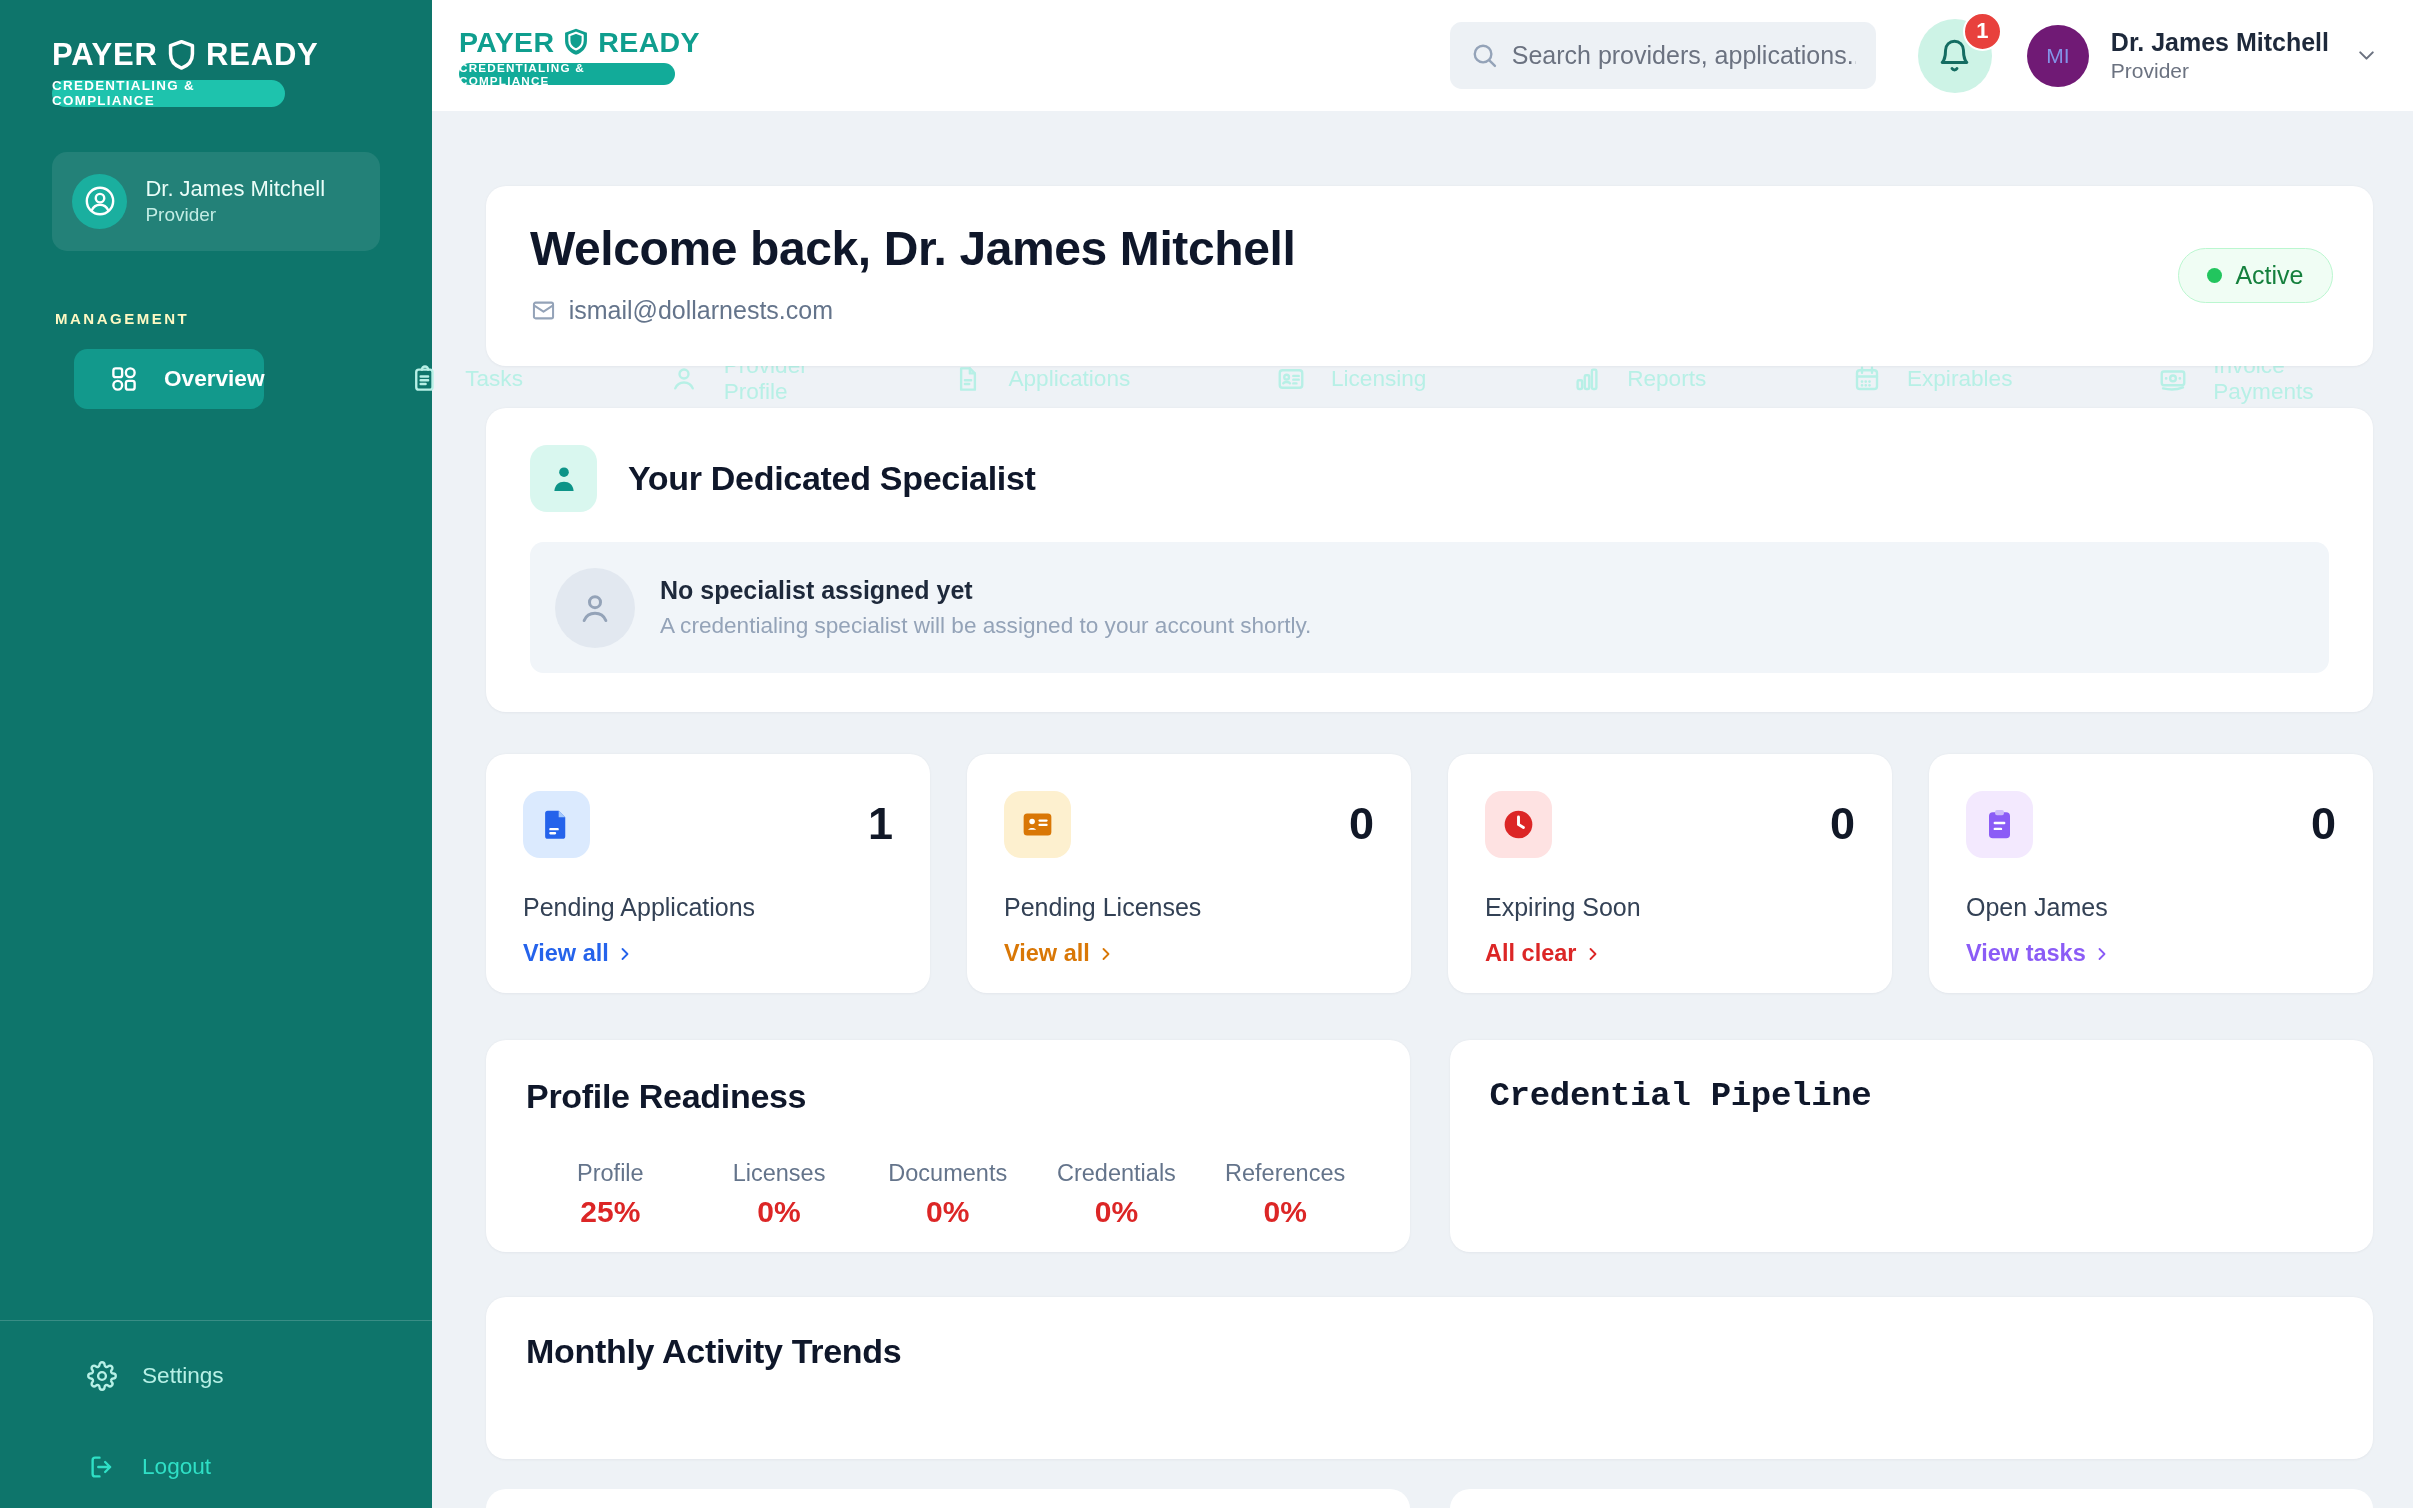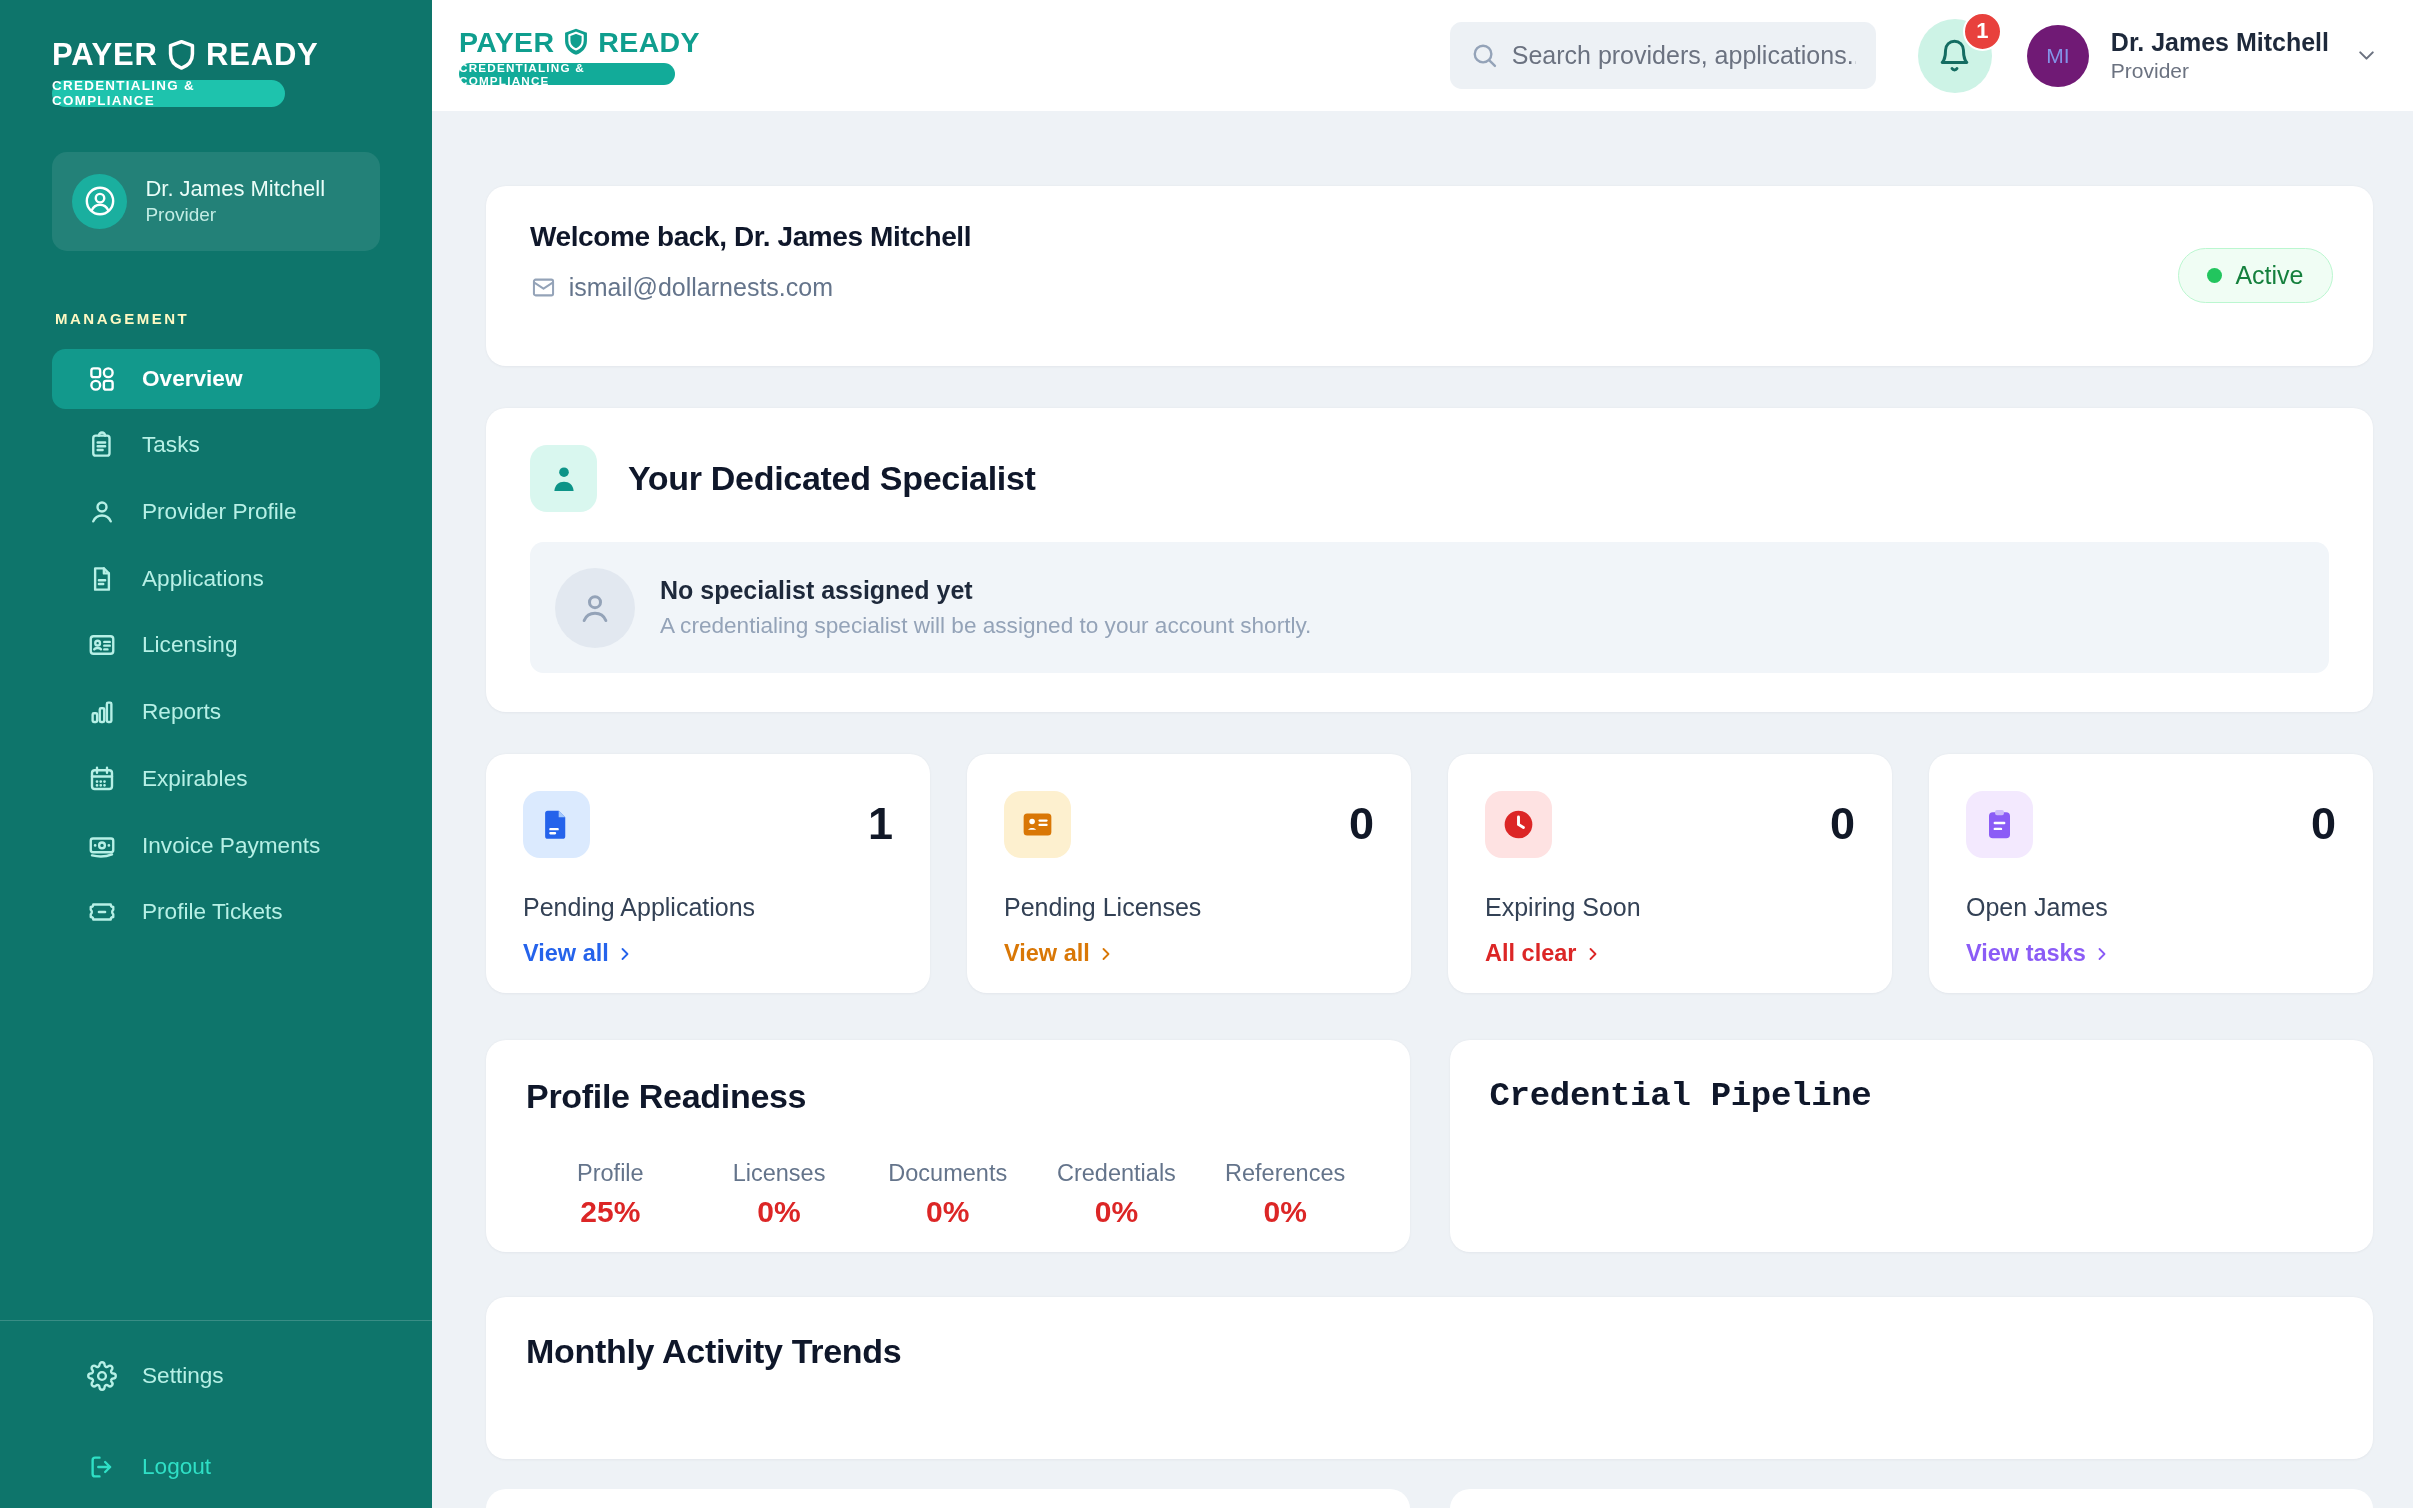--- a/index.html
+++ b/index.html
@@ -35,21 +35,21 @@
     display:flex; align-items:center; justify-content:center; flex-shrink:0;
   }
   .user-card .uavatar svg { width:34px; height:34px; }
   .u-name { color:#eafdf8; font-size:22px; font-weight:500; line-height:1.3; }
   .u-role { color:#c2ece4; font-size:19px; line-height:1.3; }
 
   .section-label {
     margin:59px 0 22px 55px; color:#fef9c3; font-size:15px;
     font-weight:800; letter-spacing:2.5px;
   }
-  .nav { display:flex; flex-direction:column; gap:6.7px; }
+  .nav { display:flex; flex-direction:row; gap:6.7px;padding-left:22px; }
   .nav-item {
     margin:0 52px; height:60px; border-radius:13.4px; display:flex;
     align-items:center; padding-left:35px; gap:25px; cursor:pointer;
     color:#b7f0e6; font-size:22.6px; font-weight:500;
   }
   .nav-item svg { width:30px; height:30px; flex-shrink:0; }
   .nav-item.active { background:#12998c; color:#ffffff; font-weight:600; }
 
   .side-footer {
     margin-top:auto; border-top:0.8px solid rgba(255,255,255,0.18);
@@ -103,21 +103,21 @@
   .hname .n1 { font-size:25px; font-weight:700; color:#1e293b; }
   .hname .n2 { font-size:21px; color:#6b7280; }
   .hchevron { margin-left:25px; cursor:pointer; }
   .hchevron svg { width:25px; height:25px; }
 
   main { flex:1; padding:75px 40px 0 54px; overflow:hidden; }
   .card { background:#ffffff; border-radius:20px; box-shadow:0 0.8px 2.5px rgba(15,23,42,0.05); }
 
   
   .welcome { position:relative; padding:35px 44px; height:180px; margin-bottom:42px; }
-  .welcome h1 { font-size:28px; font-weight:800; letter-spacing:-0.4px; color:#0f172a; }
+  .welcome h1 { font-size:48px; font-weight:800; letter-spacing:-0.4px; color:#0f172a; }
   .wemail { margin-top:20px; display:flex; align-items:center; gap:11.7px;
     color:#64748b; font-size:25px; }
   .wemail svg { width:27px; height:27px; }
   .status-badge {
     position:absolute; right:40px; top:62px; height:55px; border-radius:837px;
     background:#f0fdf4; border:1.7px solid #bbf7d0; color:#15803d; font-size:25px;
     display:flex; align-items:center; gap:13.4px; padding:0 28.5px;
   }
   .status-dot { width:15px; height:15px; border-radius:50%; background:#22c55e; }
 

